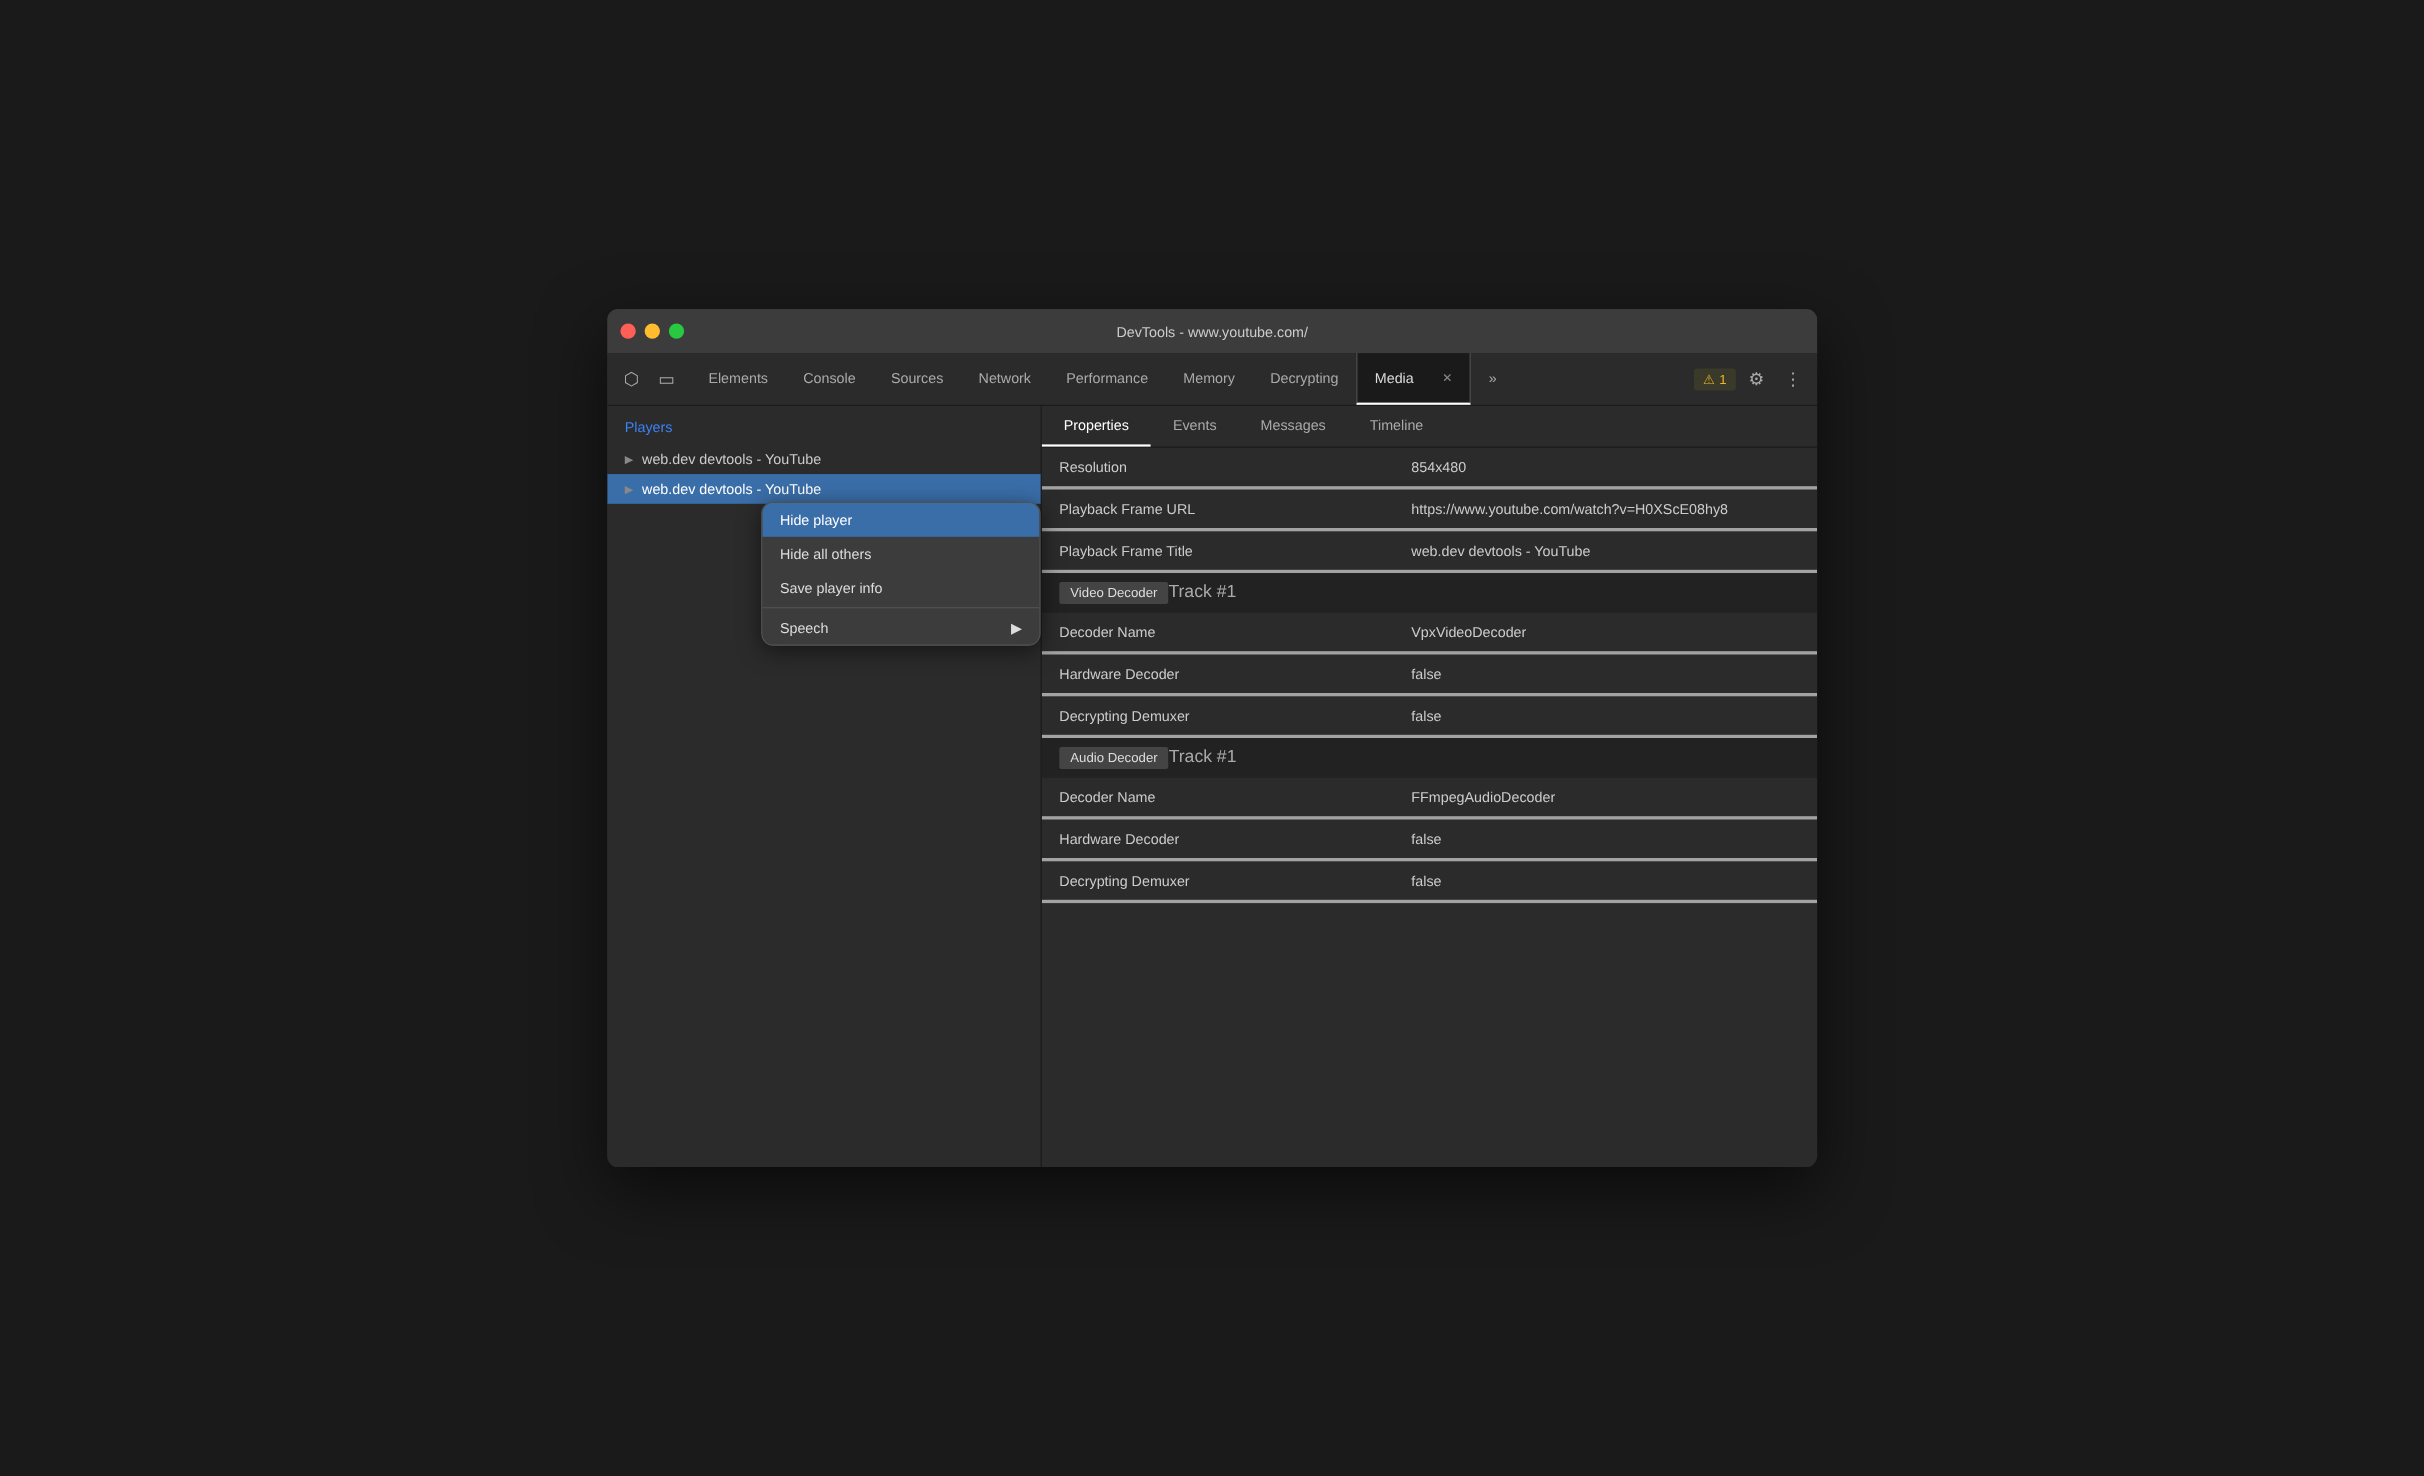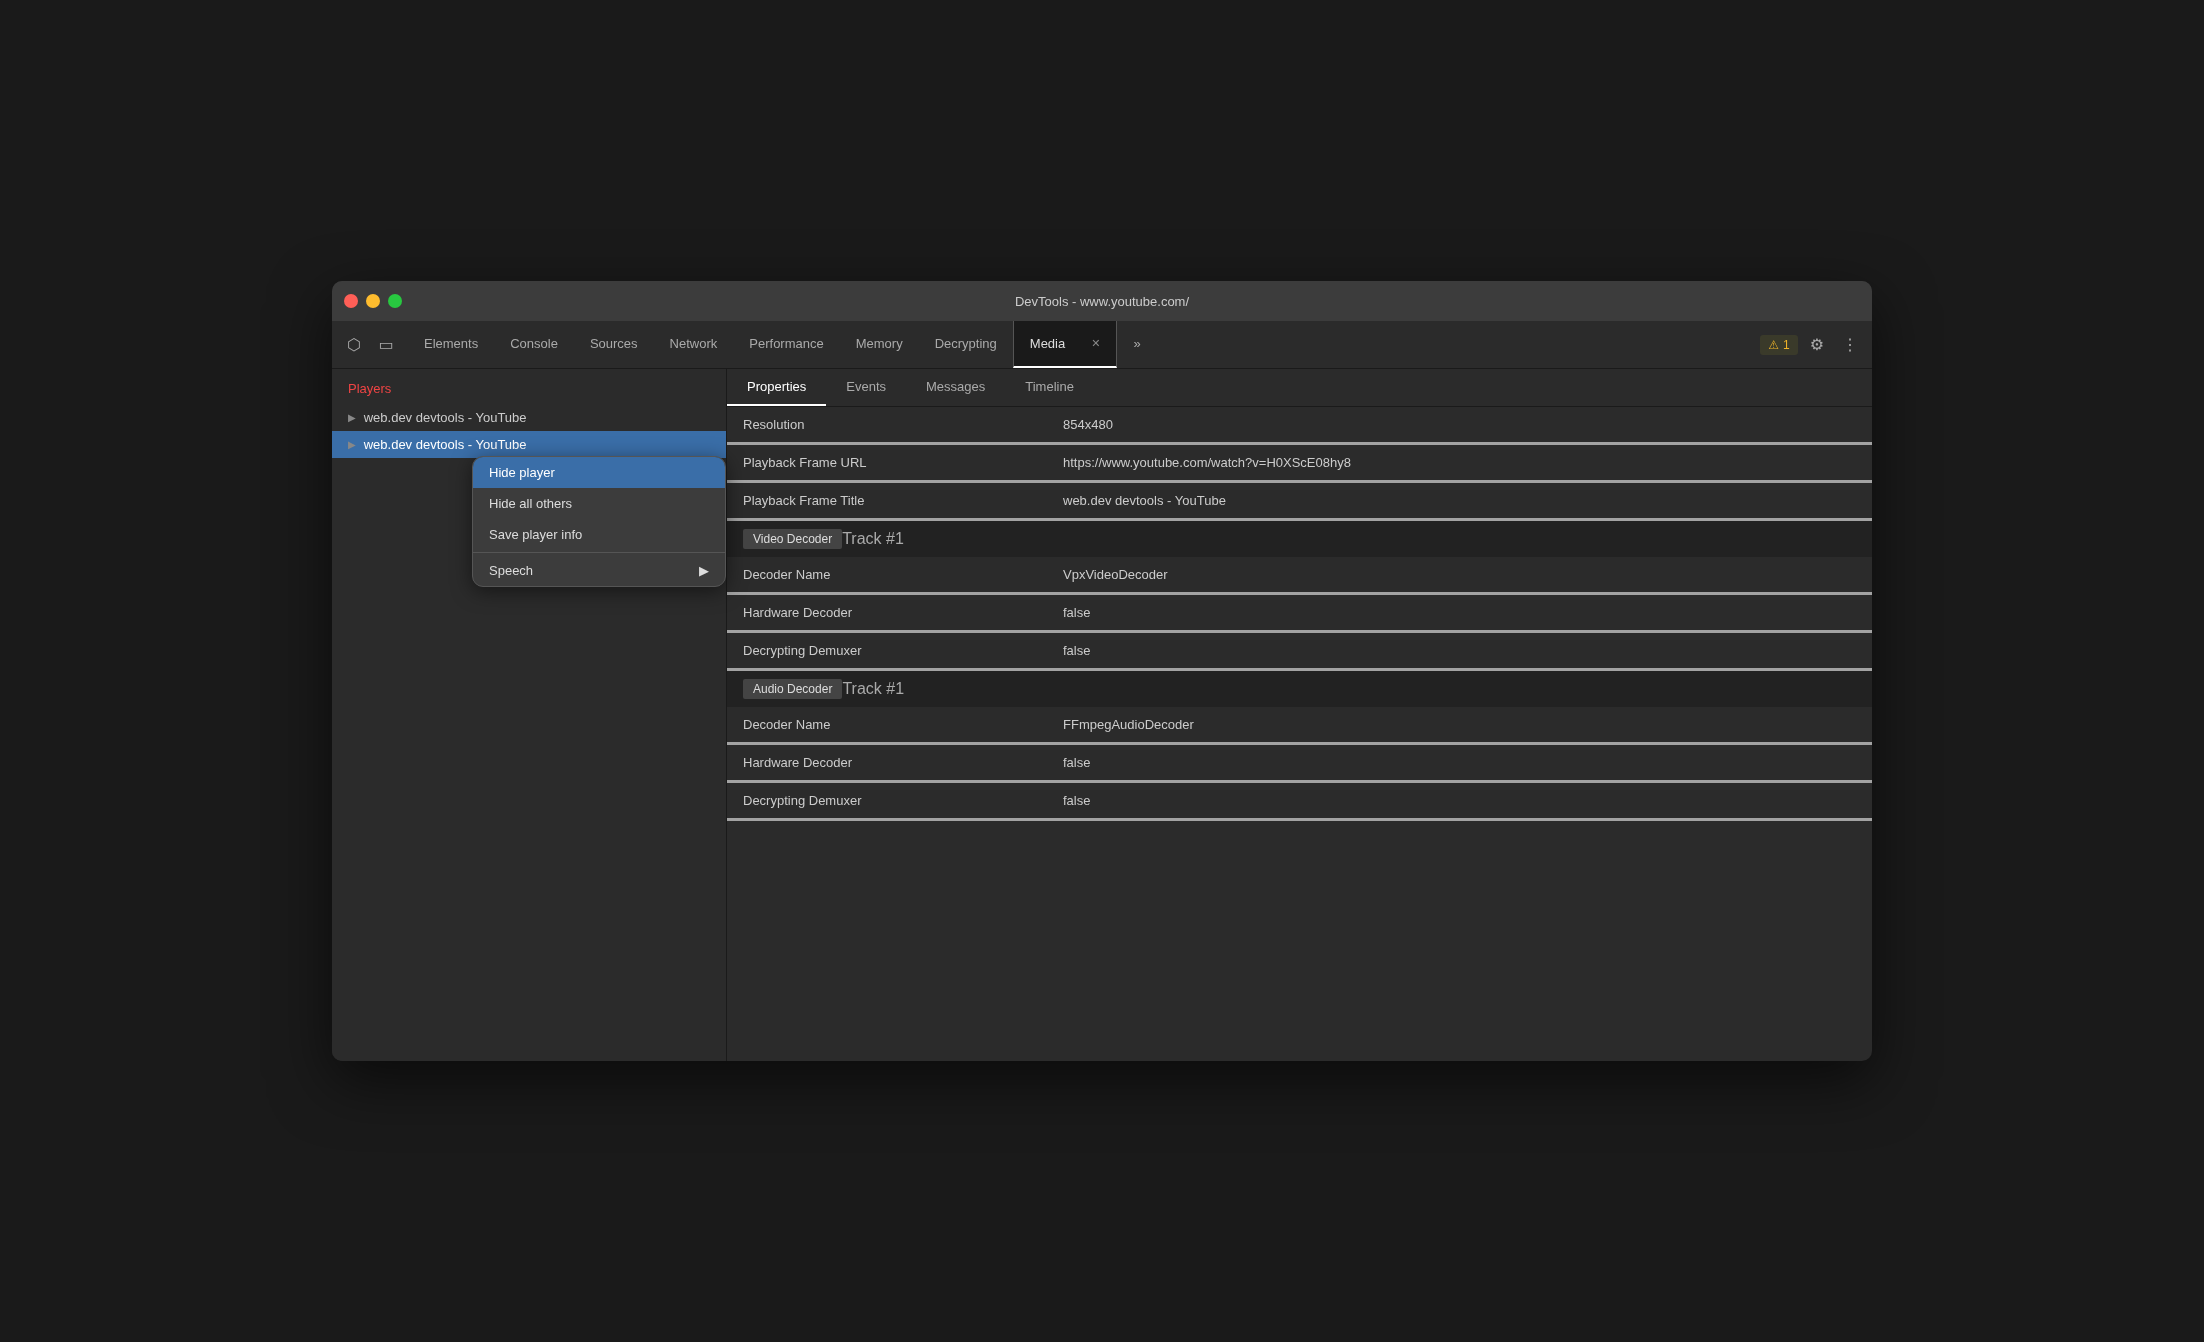--- a/index.html
+++ b/index.html
@@ -5,21 +5,21 @@
     * { box-sizing: border-box; margin: 0; padding: 0; }
     body {
       background: #1a1a1a;
       display: flex;
       justify-content: center;
       align-items: center;
       min-height: 100vh;
       font-family: -apple-system, BlinkMacSystemFont, 'Segoe UI', sans-serif;
     }
     .window {
-      width: 1540px;
+      width: 1100px;
       height: 780px;
       background: #2b2b2b;
       border-radius: 10px;
       overflow: hidden;
       display: flex;
       flex-direction: column;
       box-shadow: 0 20px 60px rgba(0,0,0,0.6);
     }
     
     .title-bar {
@@ -144,21 +144,21 @@
     }
     
     .sidebar {
       width: 395px;
       background: #2b2b2b;
       border-right: 1px solid #1a1a1a;
       flex-shrink: 0;
       padding-top: 8px;
     }
     .sidebar-title {
-      color: #ef4444;
+      color: #3b82f6;
       font-size: 13px;
       padding: 4px 16px 8px;
     }
     .player-item {
       display: flex;
       align-items: center;
       padding: 6px 16px;
       color: #ccc;
       font-size: 13px;
       cursor: pointer;

